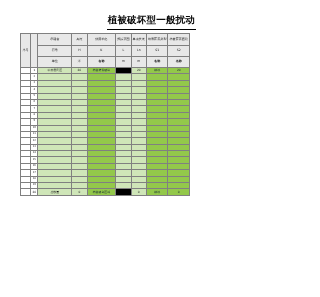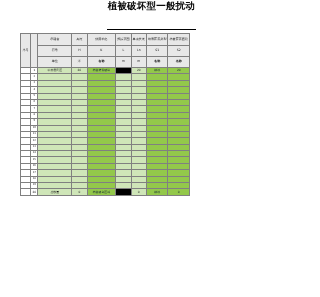--- a/index.html
+++ b/index.html
@@ -33,21 +33,21 @@
     padding-right: 14px;
     box-sizing: border-box;
   }
   .title-text {
     font-size: 9.5px;
     font-weight: bold;
     color: #0a0a0a;
     letter-spacing: 0.2px;
     line-height: 11px;
     border-bottom: 1px solid #000;
-    padding: 0 1px 18px 1px;
+    padding: 0 1px 4px 1px;
     white-space: nowrap;
     margin-top: 28px;
   }
 
   
   table.grid {
     position: absolute;
     left: 20px;
     top: 33px;
     border-collapse: collapse;

